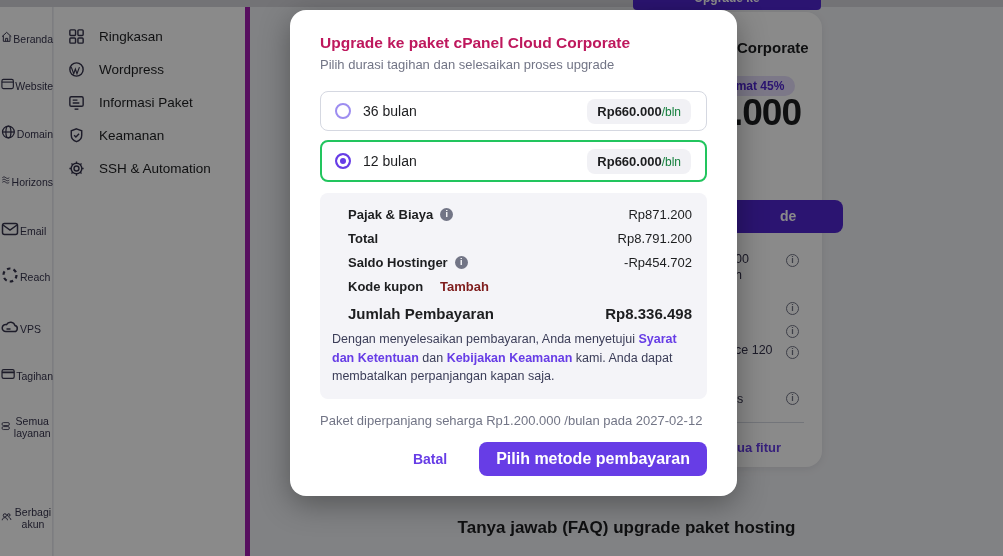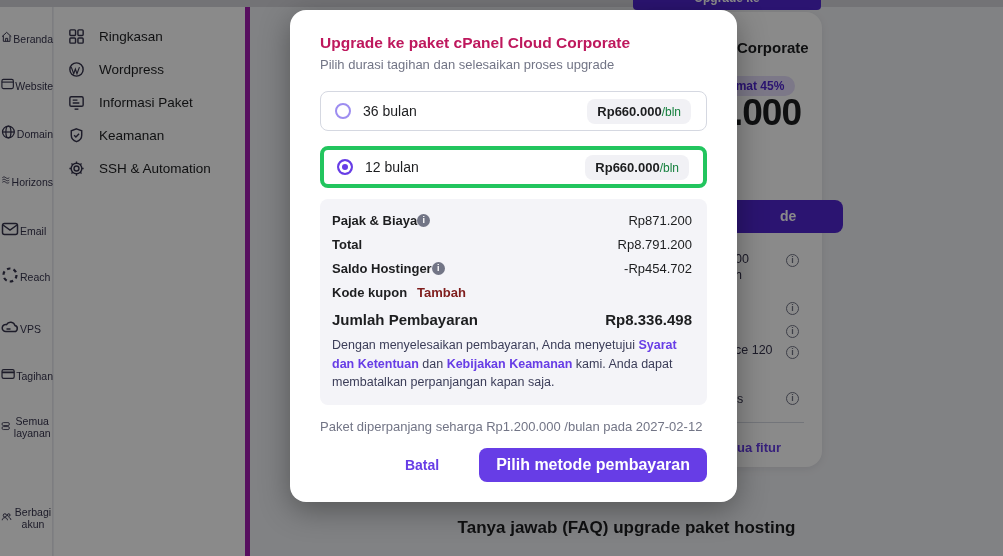--- a/index.html
+++ b/index.html
@@ -46,41 +46,41 @@
   .backdrop { position:absolute; inset:0; background:rgba(0,0,0,0.46); }
 
   
   .modal { position:absolute; left:290px; top:10px; width:447px; min-height:475px; background:#fff; border-radius:16px;
            box-shadow:0 8px 30px rgba(0,0,0,.35); padding:24px 30px 20px; }
   .modal-title { font-size:15.5px; font-weight:bold; color:#be185d; }
   .modal-subtitle { margin-top:5px; font-size:13px; color:#727586; }
 
   .option { display:flex; align-items:center; border:1px solid #d5d8e1; border-radius:8px; height:40px; padding:0 15px 0 14px; }
   .option.first { margin-top:19px; }
-  .option.selected { border:4px solid #22c55e; height:42px; margin-top:15px; padding:0 14px 0 13px; }
+  .option.selected { border:2px solid #22c55e; height:42px; margin-top:9px; padding:0 14px 0 13px; }
   .radio { width:16px; height:16px; border-radius:50%; border:2px solid #9d8df0; background:#fff; flex:none; }
   .radio.on { border-color:#673de6; background:#673de6; box-shadow:inset 0 0 0 3px #fff; }
   .option-label { margin-left:12px; font-size:14px; color:#1d1e20; }
   .price-pill { margin-left:auto; background:#f1f1f5; border-radius:8px; padding:5px 10px; font-size:13px; font-weight:bold; color:#1d1e20; }
   .price-pill .unit { font-weight:normal; font-size:12px; color:#15803d; }
 
   .summary { margin-top:11px; background:#f4f4f8; border-radius:8px; padding:14px 15px 13px 12px; }
   .srow { display:flex; justify-content:space-between; align-items:center; margin-bottom:9px; font-size:13px; color:#1d1e20; }
-  .srow .lbl { font-weight:bold; display:flex; align-items:center; gap:0; }
+  .srow .lbl { font-weight:bold; display:flex; align-items:center; gap:7px;margin-left:16px; }
   .info-dot { width:13px; height:13px; border-radius:50%; background:#727586; color:#fff; font-size:9px; font-weight:bold;
               text-align:center; line-height:13px; font-style:normal; }
   .coupon-link { color:#7f1d1d; font-weight:700; margin-left:10px; }
   .srow.total { font-size:15px; margin:11px 0 8px; }
   .srow.total .lbl, .srow.total .val { font-weight:bold; }
   .disclaimer { font-size:12.5px; line-height:18.5px; color:#3b3d58; }
   .disclaimer .tlink { color:#673de6; font-weight:bold; }
 
   .renewal-note { margin-top:14px; font-size:13px; color:#727586; }
 
-  .modal-footer { margin-top:14px; display:flex; justify-content:flex-end; align-items:center; gap:40px; }
+  .modal-footer { margin-top:14px; display:flex; justify-content:flex-end; align-items:center; gap:32px; }
   .btn-cancel { font-size:14px; font-weight:bold; color:#673de6; background:none; border:none; cursor:pointer; }
   .btn-primary { background:#673de6; color:#fff; border:none; border-radius:8px; font-size:16px; font-weight:bold;
                  padding:8px 17px; cursor:pointer; font-family:inherit; }
 </style>
 </head>
 <body>
 
 <div class="app">
 
   <div class="page">

